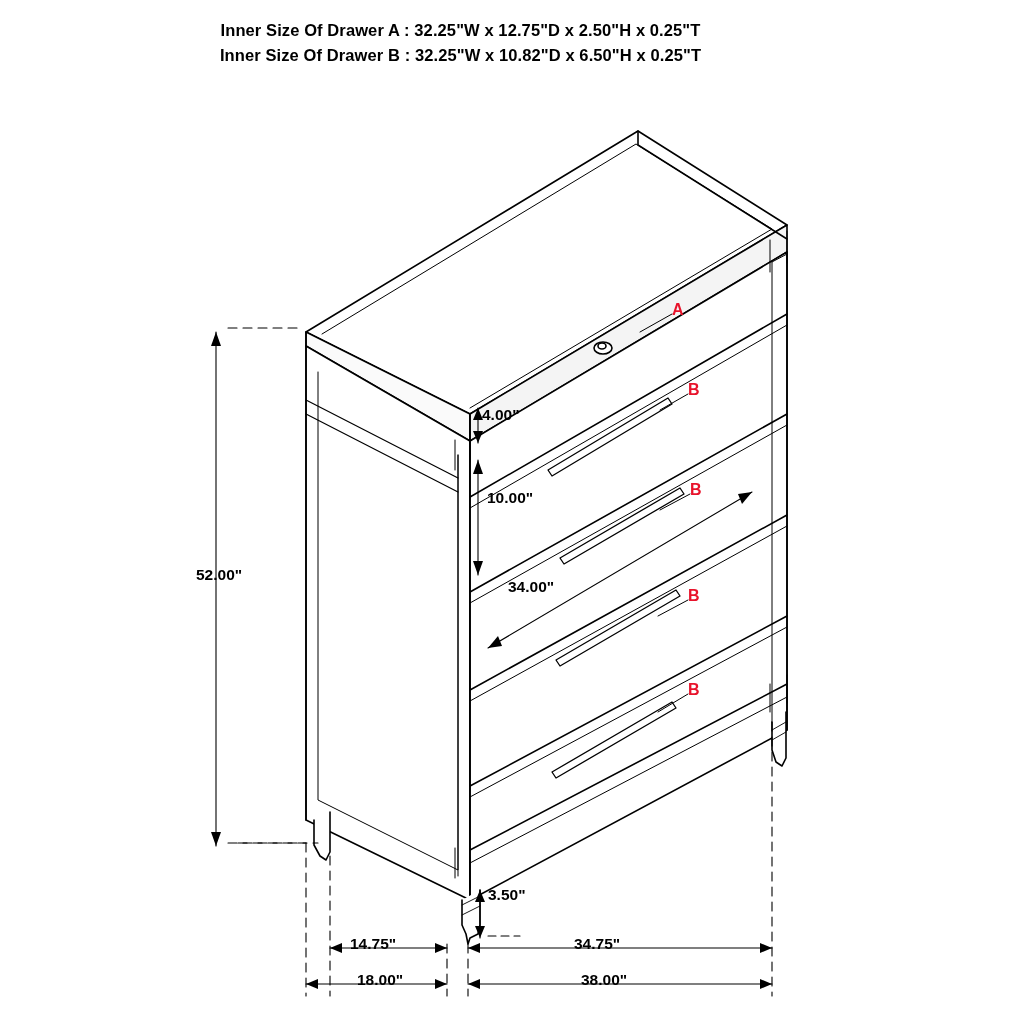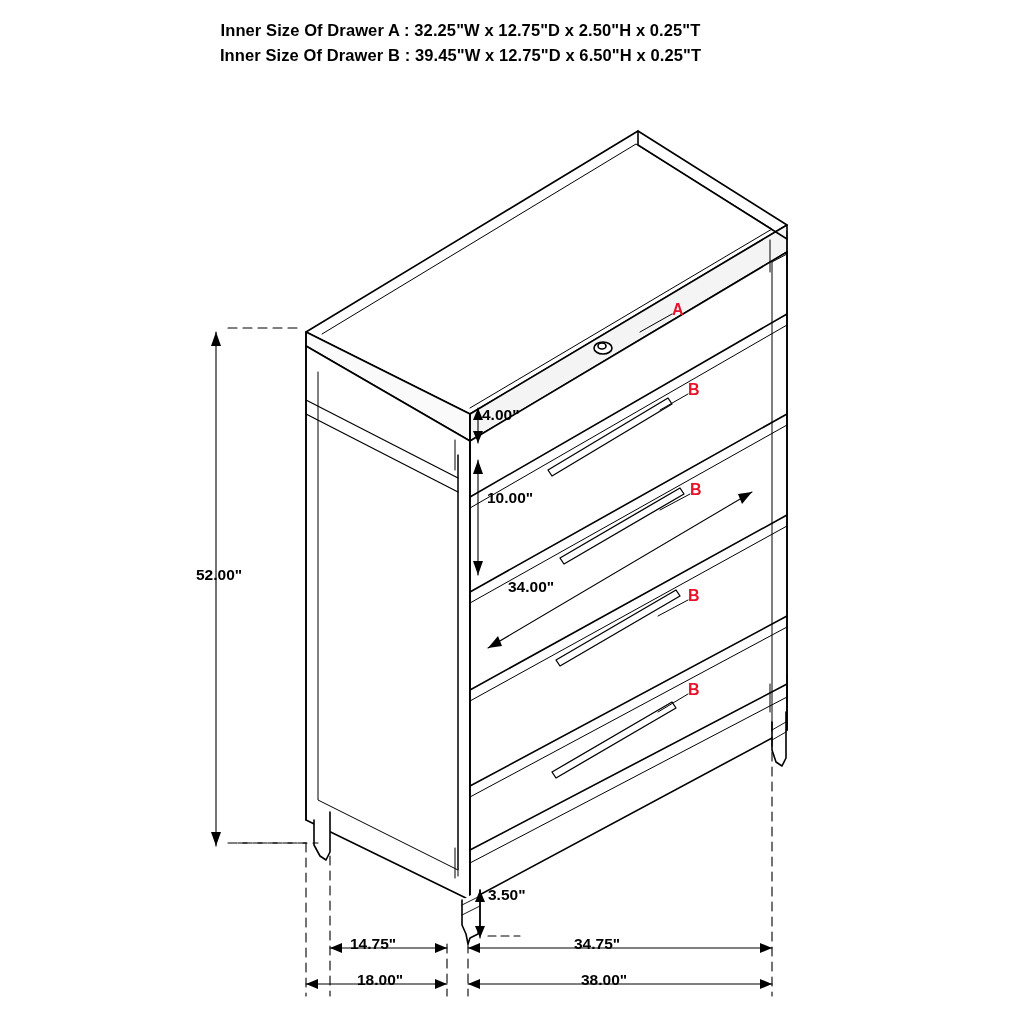--- a/index.html
+++ b/index.html
@@ -10,21 +10,21 @@
   .diagram{position:absolute;left:0;top:0;width:1024px;height:1024px;}
   .dim{position:absolute;font-size:15.5px;font-weight:bold;white-space:nowrap;}
   .letter{position:absolute;font-size:16px;font-weight:bold;color:#e8132b;}
   svg{display:block;}
 </style>
 </head>
 <body>
 
 <div class="spec-block">
   <div class="spec-line">Inner Size Of Drawer A : 32.25"W x 12.75"D x 2.50"H x 0.25"T</div>
-  <div class="spec-line">Inner Size Of Drawer B : 39.45"W x 12.75"D x 6.50"H x 0.25"T</div>
+  <div class="spec-line">Inner Size Of Drawer B : 32.25"W x 10.82"D x 6.50"H x 0.25"T</div>
 </div>
 
 <div class="diagram">
 
 <svg width="1024" height="1024" viewBox="0 0 1024 1024">
   <g fill="none" stroke="#000" stroke-width="1.6" stroke-linejoin="round" stroke-linecap="round">
 
     <path d="M306 332 L638 131 L787 225 L470 414 Z" fill="#ffffff"></path>
 
     <path d="M306 332 L306 346 L470 441 L470 414 Z" fill="#fafafa"></path>

